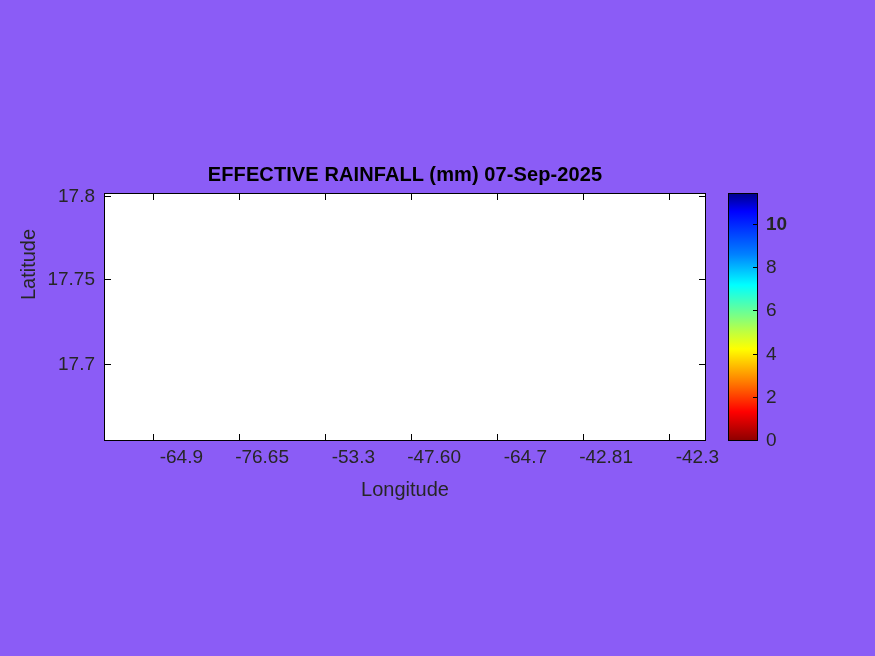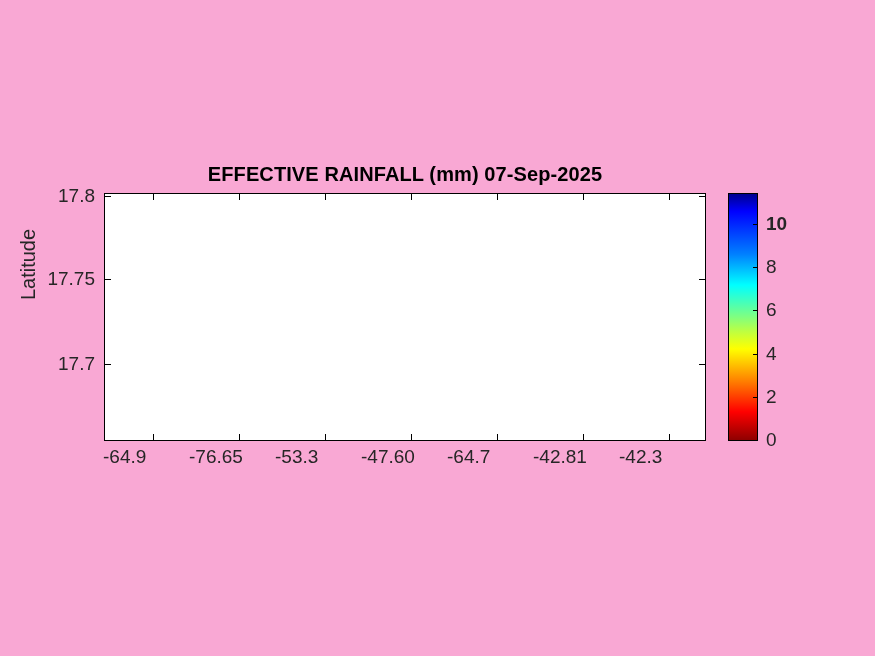--- a/index.html
+++ b/index.html
@@ -10,21 +10,21 @@
   body {
     width: 875px;
     height: 656px;
     font-family: "Liberation Sans", sans-serif;
     overflow: hidden;
   }
   #figure {
     position: relative;
     width: 875px;
     height: 656px;
-    background: #f9a8d4;
+    background: #8b5cf6;
   }
   
   .fig-title {
     position: absolute;
     left: 104px;
     top: 163px;
     width: 602px;
     text-align: center;
     font-size: 20px;
     font-weight: bold;
@@ -57,21 +57,21 @@
   }
   .tick-x { width: 1.4px; height: 7px; }
   .tick-y { height: 1.4px; width: 7px; }
   
   .ticklabel {
     position: absolute;
     font-size: 19px;
     color: #262626;
     white-space: nowrap;
   }
-  .ticklabel-x { text-align: left; }
+  .ticklabel-x { text-align: right; }
   .ticklabel-y { text-align: right; }
   
   .axis-label-x {
     position: absolute;
     left: 104px;
     top: 478px;
     width: 602px;
     text-align: center;
     font-size: 20px;
     color: #262626;
@@ -308,20 +308,21 @@
   <div class="ticklabel ticklabel-x" style="left:275px; top:446px; width:100px;">-53.3</div>
   <div class="ticklabel ticklabel-x" style="left:361px; top:446px; width:100px;">-47.60</div>
   <div class="ticklabel ticklabel-x" style="left:447px; top:446px; width:100px;">-64.7</div>
   <div class="ticklabel ticklabel-x" style="left:533px; top:446px; width:100px;">-42.81</div>
   <div class="ticklabel ticklabel-x" style="left:619px; top:446px; width:100px;">-42.3</div>
 
   <div class="ticklabel ticklabel-y" style="left:-5px; top:185px; width:100px;">17.8</div>
   <div class="ticklabel ticklabel-y" style="left:-5px; top:268px; width:100px;">17.75</div>
   <div class="ticklabel ticklabel-y" style="left:-5px; top:353px; width:100px;">17.7</div>
 
+  <div class="axis-label-x">Longitude</div>
   <div class="axis-label-y">Latitude</div>
 
   <div class="colorbar-box"></div>
 
   <div class="cb-tick" style="left:753px; top:224px;"></div>
   <div class="cb-tick" style="left:753px; top:267px;"></div>
   <div class="cb-tick" style="left:753px; top:310px;"></div>
   <div class="cb-tick" style="left:753px; top:354px;"></div>
   <div class="cb-tick" style="left:753px; top:397px;"></div>
   <div class="cb-tick" style="left:753px; top:440px;"></div>

